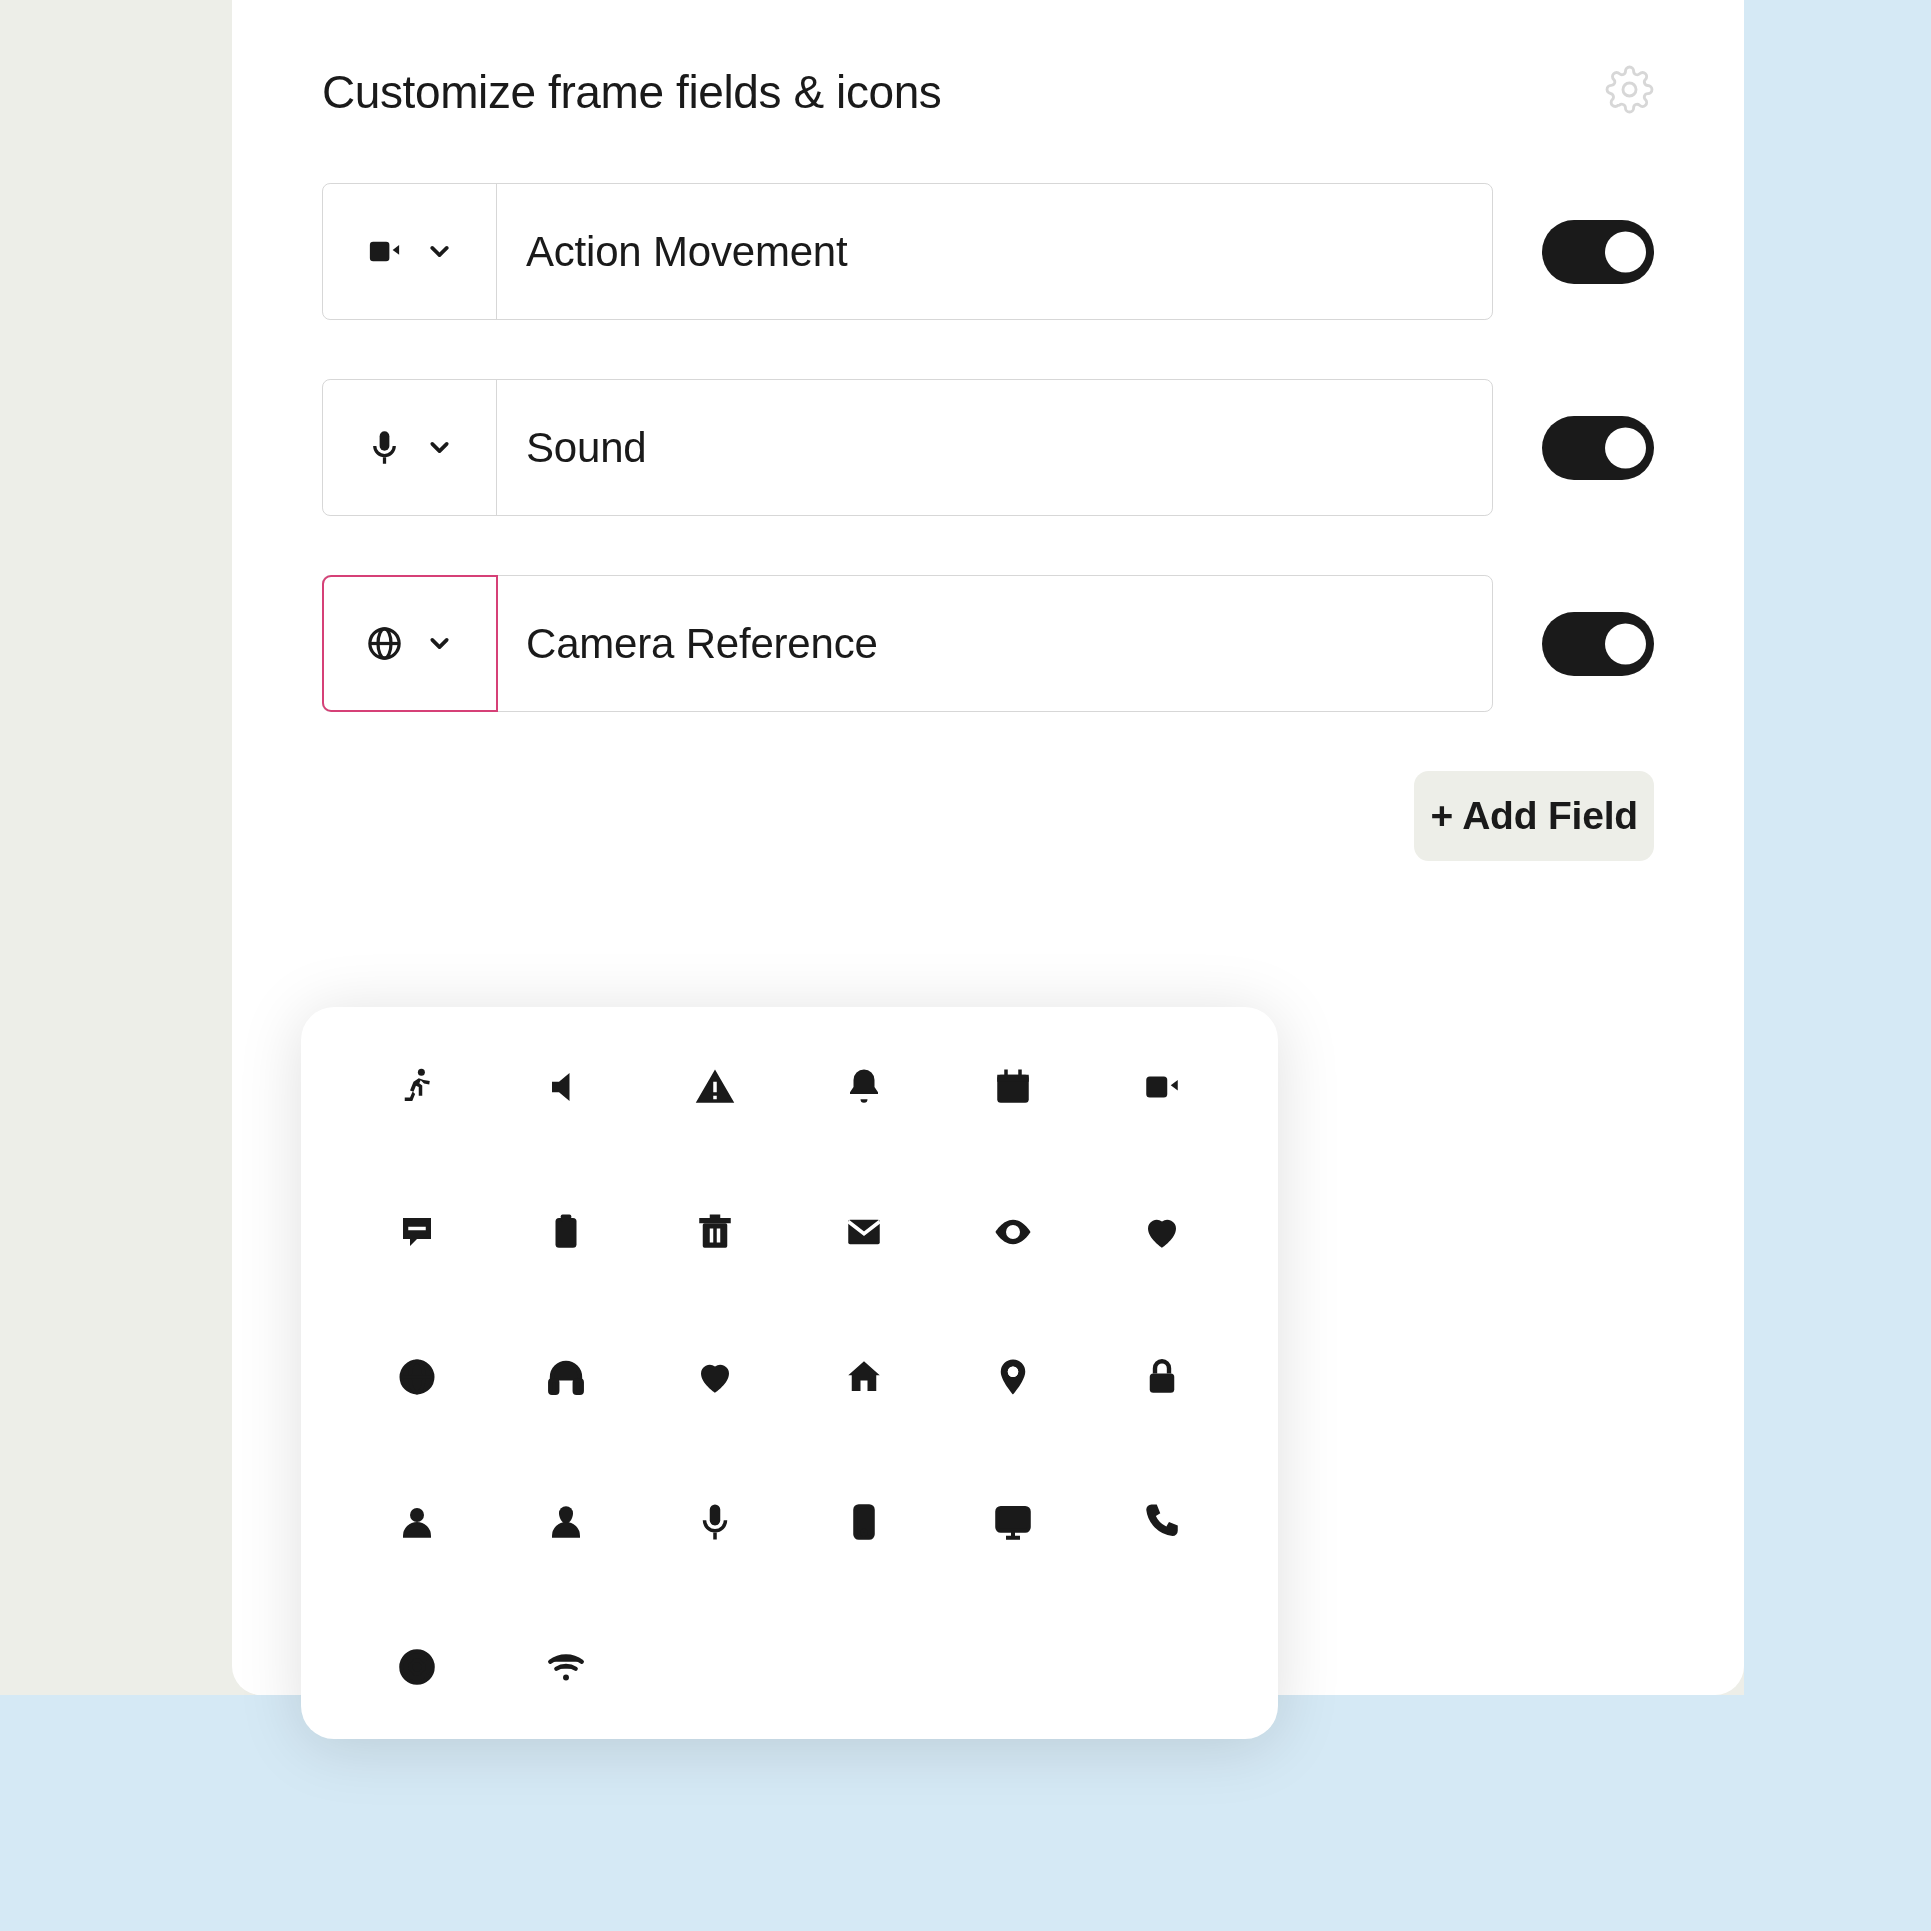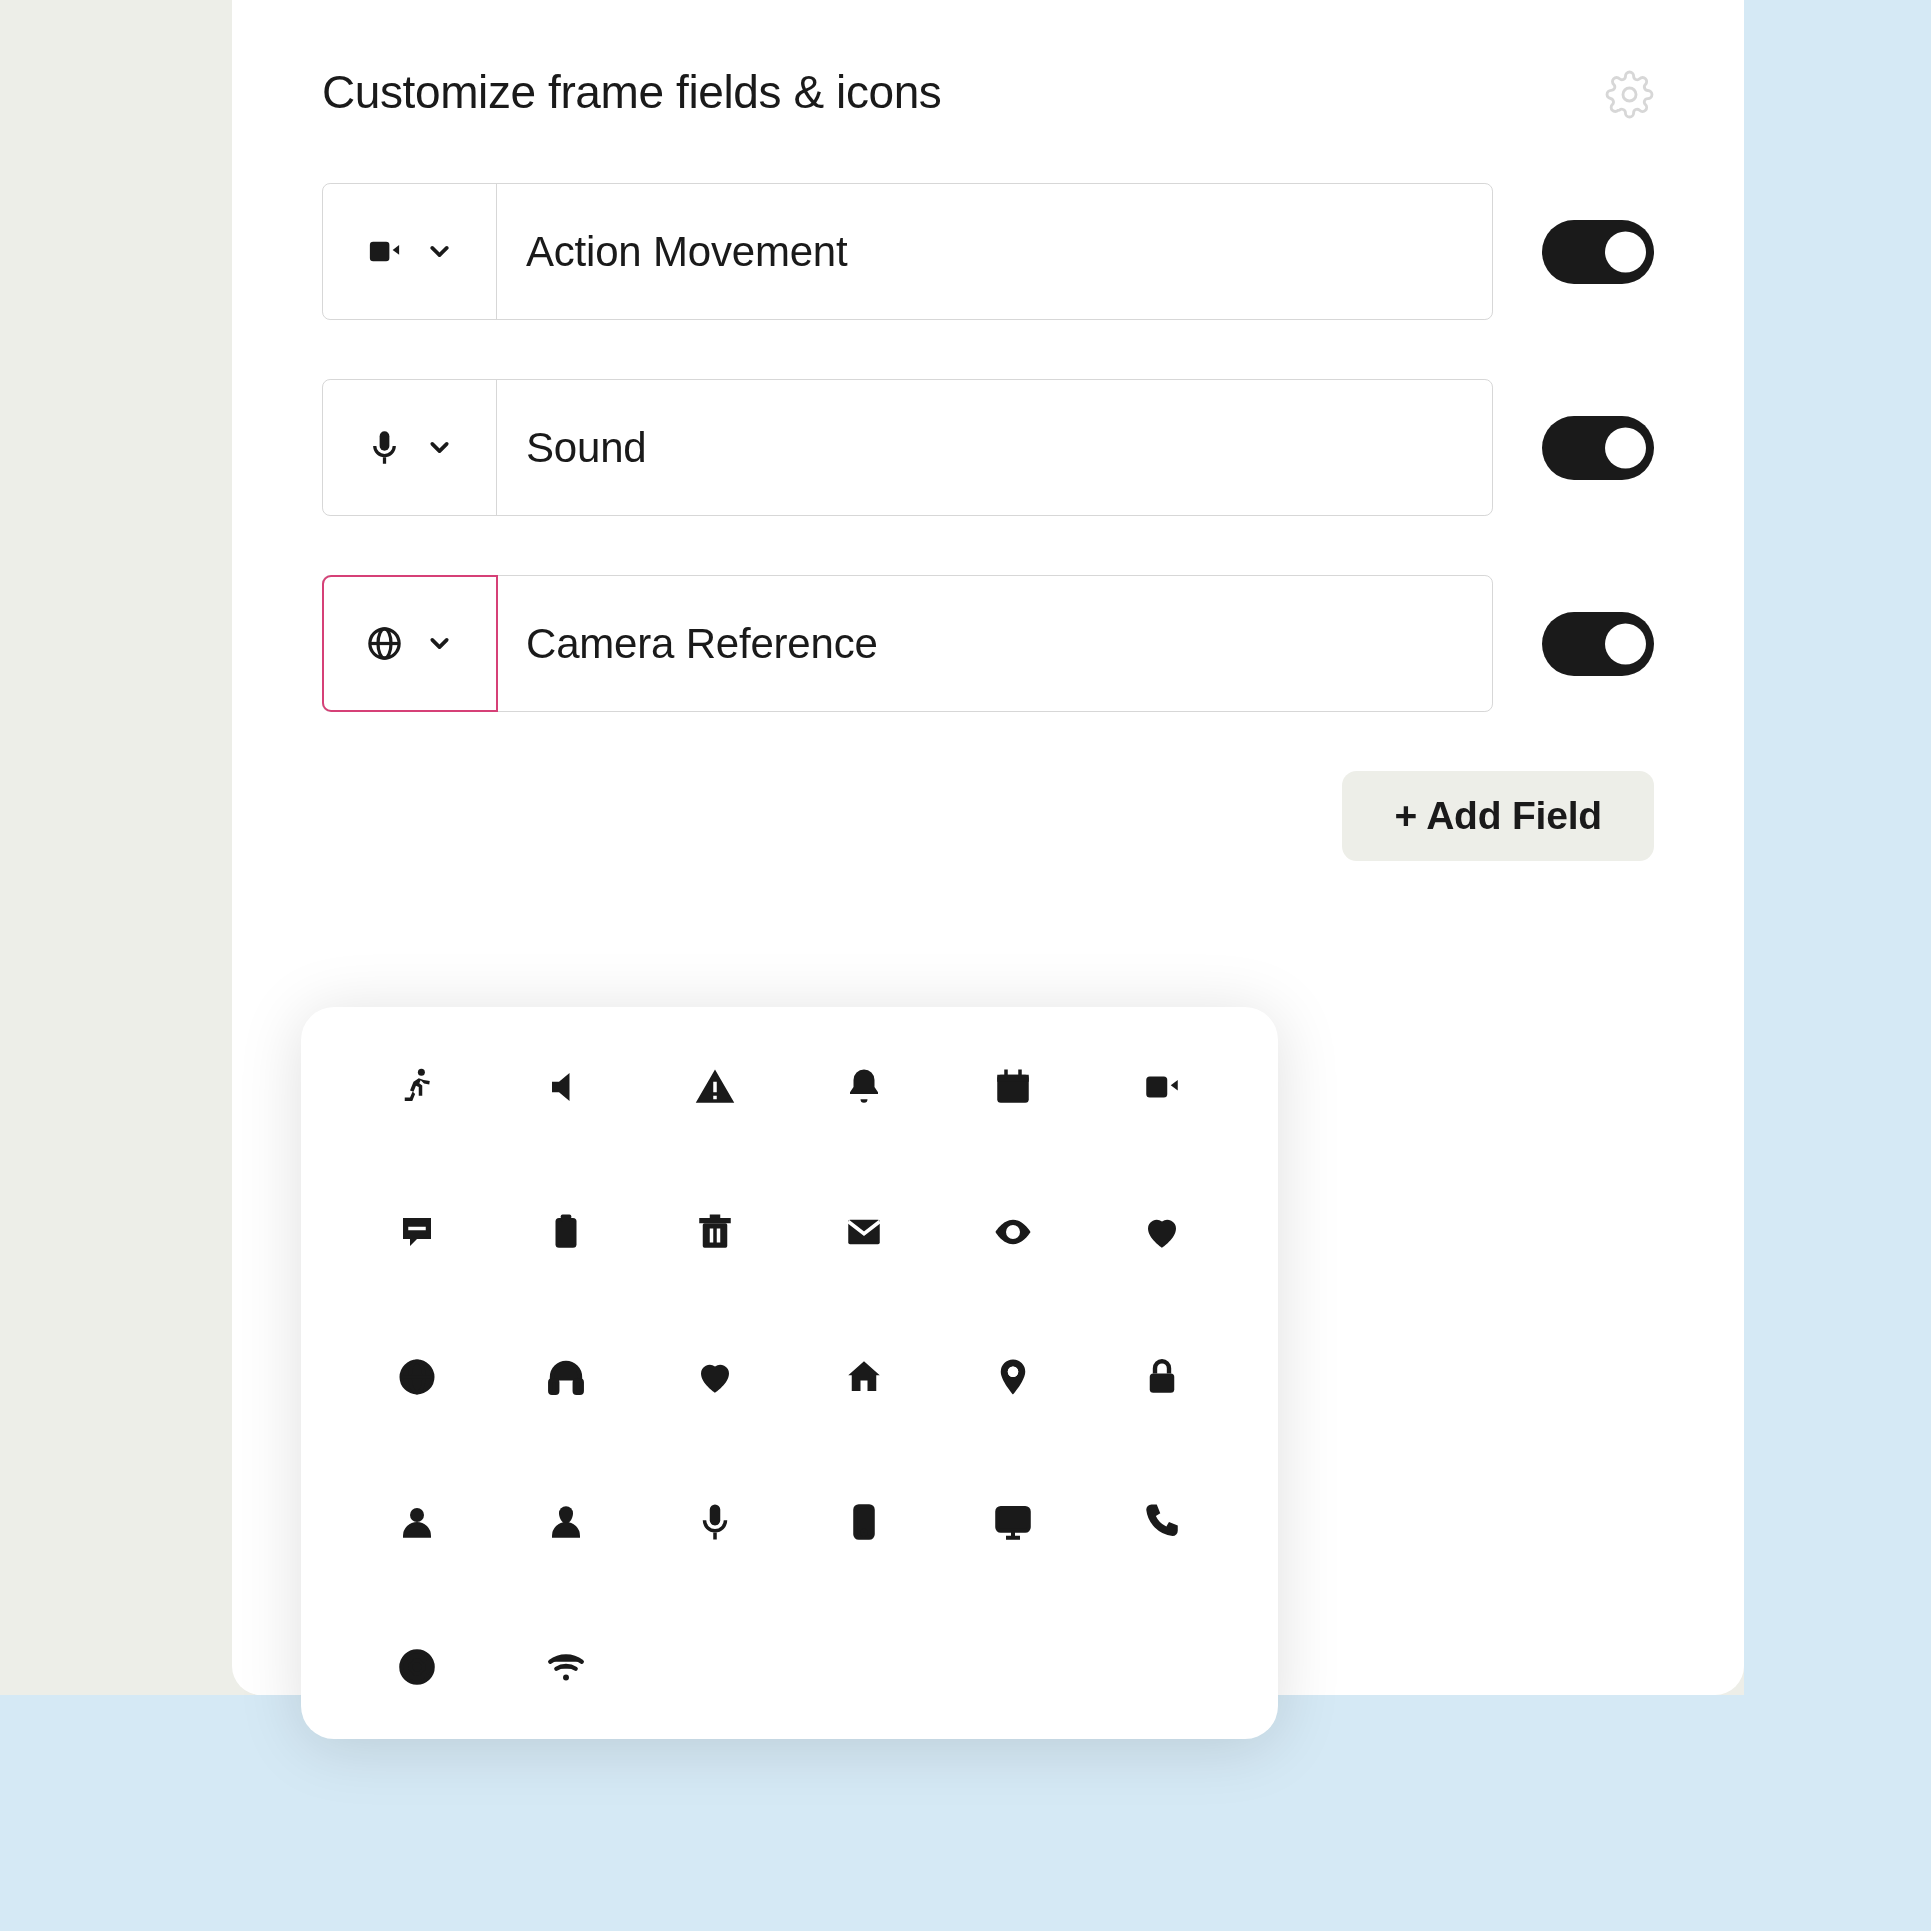--- a/index.html
+++ b/index.html
@@ -38,21 +38,21 @@
     right: 187px;
     top: 0;
     bottom: 236px;
     background: #ffffff;
     border-bottom-left-radius: 29px;
     border-bottom-right-radius: 29px;
     padding: 65px 90px 81px 90px;
   }
   .header {
     display: flex;
-    align-items: flex-end;
+    align-items: flex-start;
     justify-content: space-between;
     margin-bottom: 64px;
   }
   .title {
     font-size: 46px;
     font-weight: 500;
     color: #1a1a1a;
     letter-spacing: -0.4px;
   }
   .gear-icon svg { width: 49px; height: 49px; display:block; }
@@ -116,21 +116,21 @@
     background: #fff;
   }
   .add-field-row {
     display: flex;
     justify-content: flex-end;
     margin-top: 33px;
   }
   .add-field-btn {
     background: #edeee8;
     border-radius: 14.7px;
-    padding: 23px 52px;
+    padding: 23px 16px;
     font-size: 39px;
     font-weight: 600;
     color: #1a1a1a;
     cursor: pointer;
     letter-spacing: -0.2px;
   }
   .icon-popover {
     position: absolute;
     left: 301px;
     top: 1007px;

